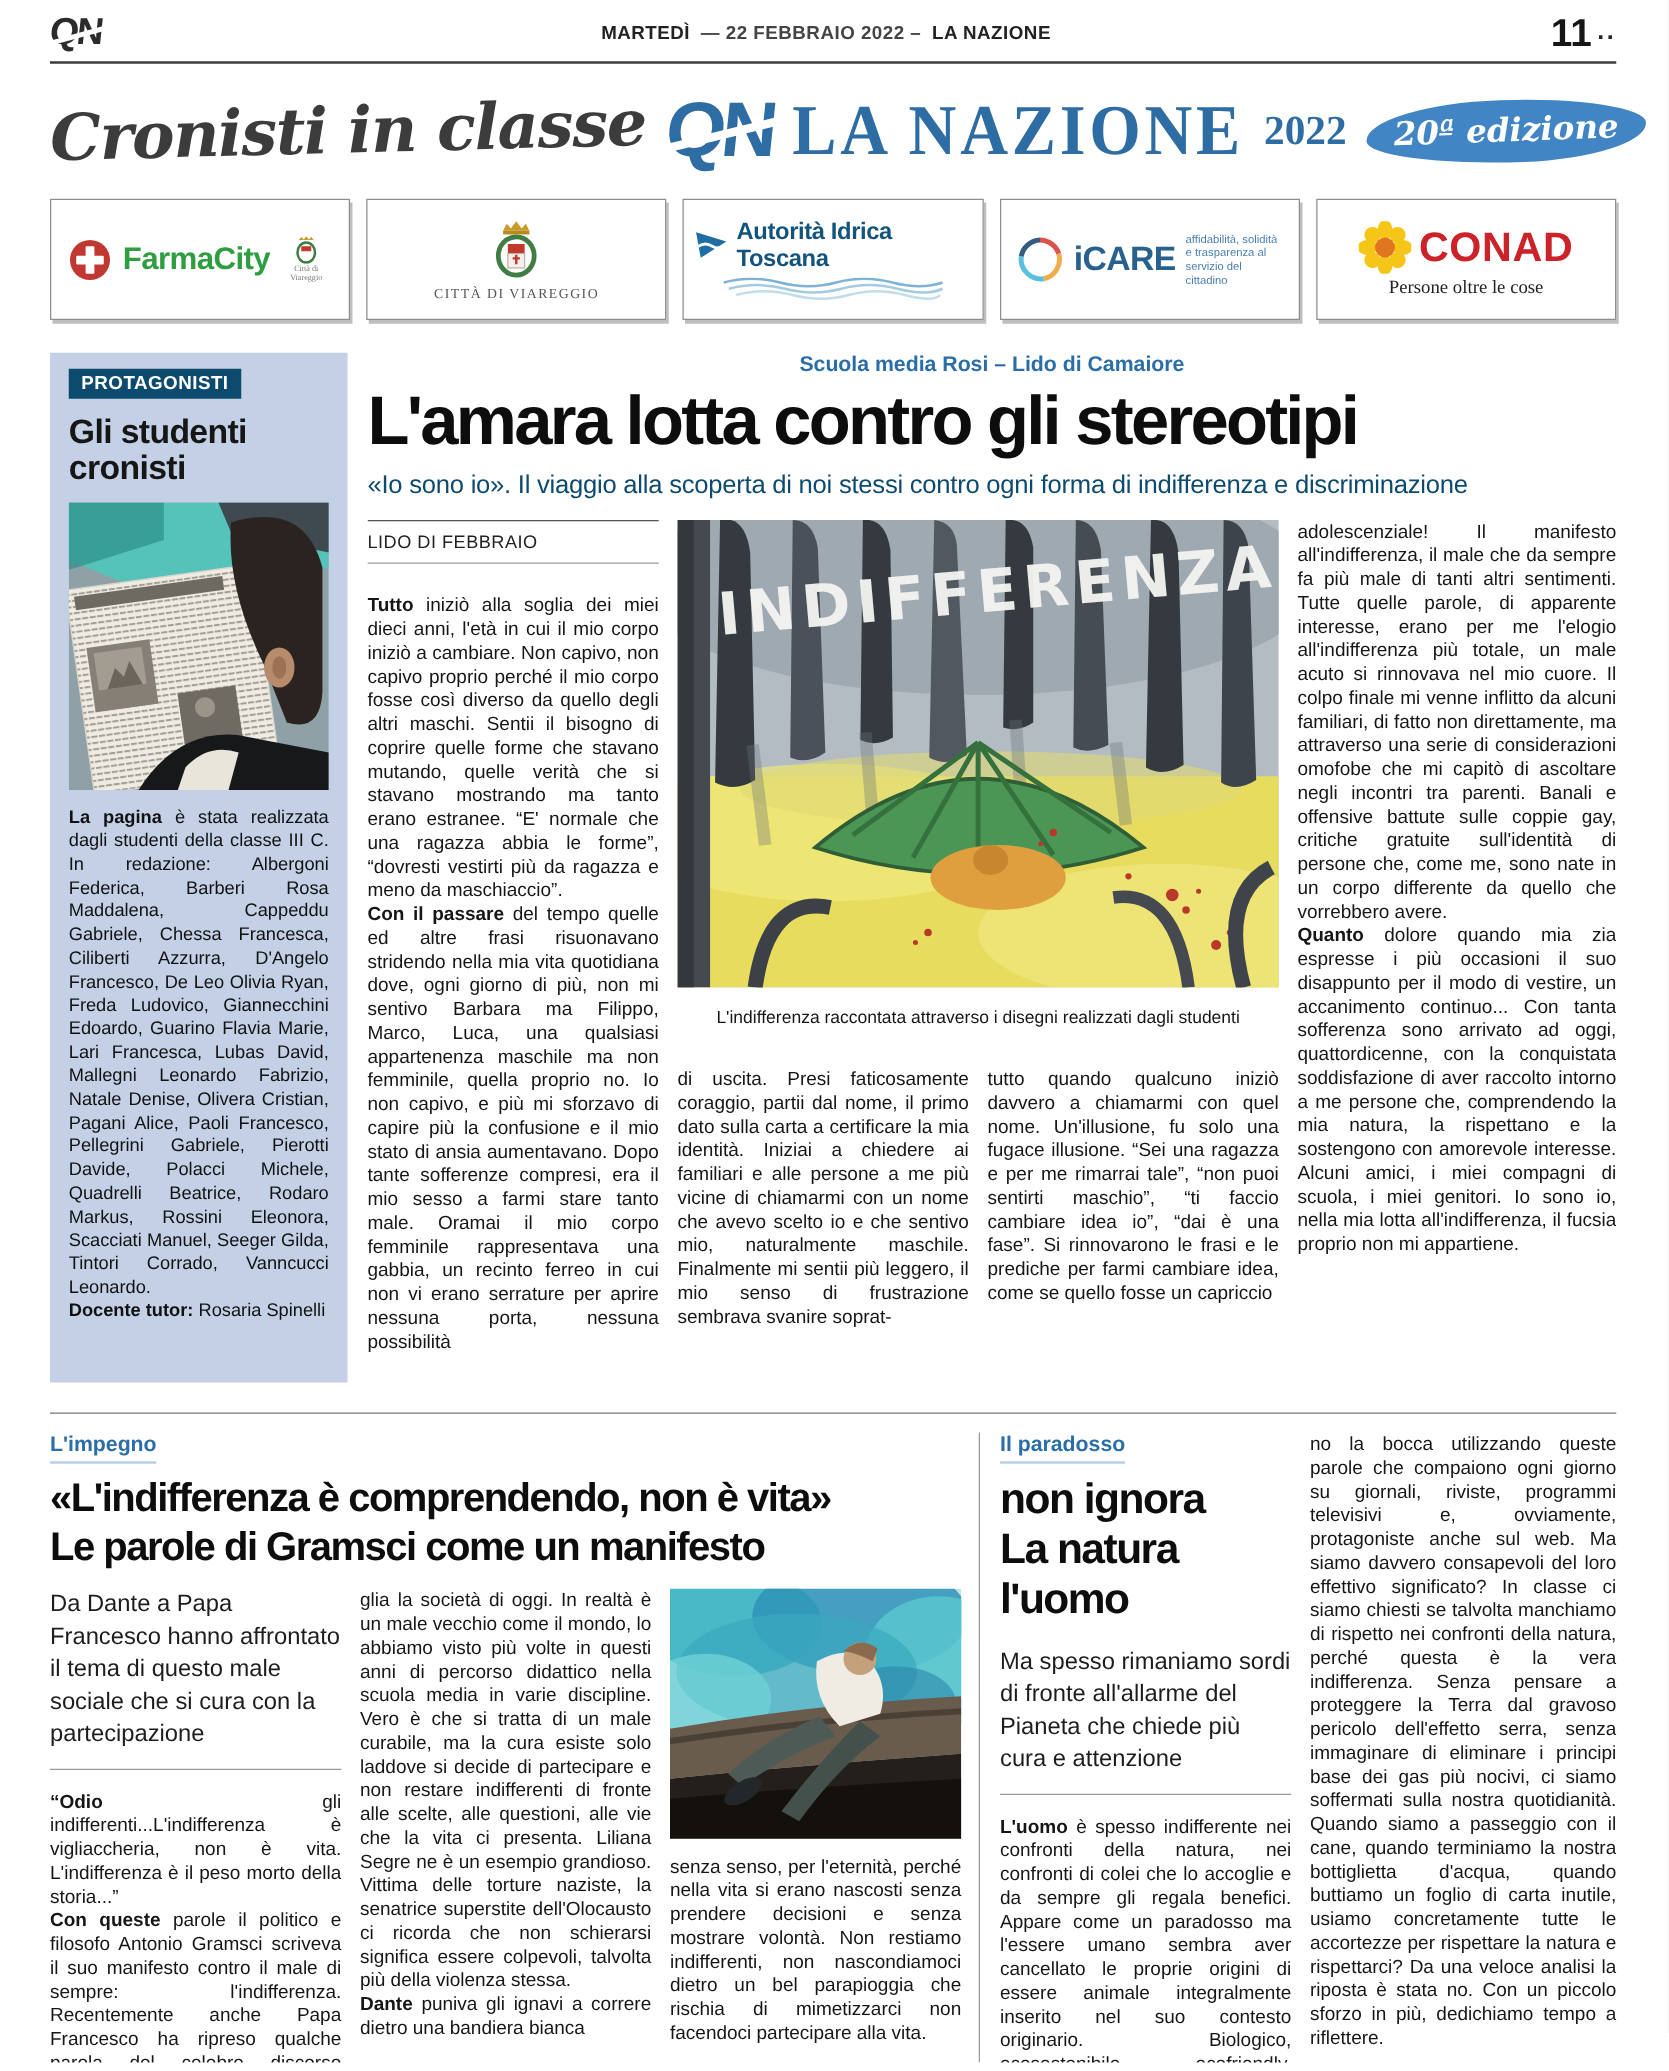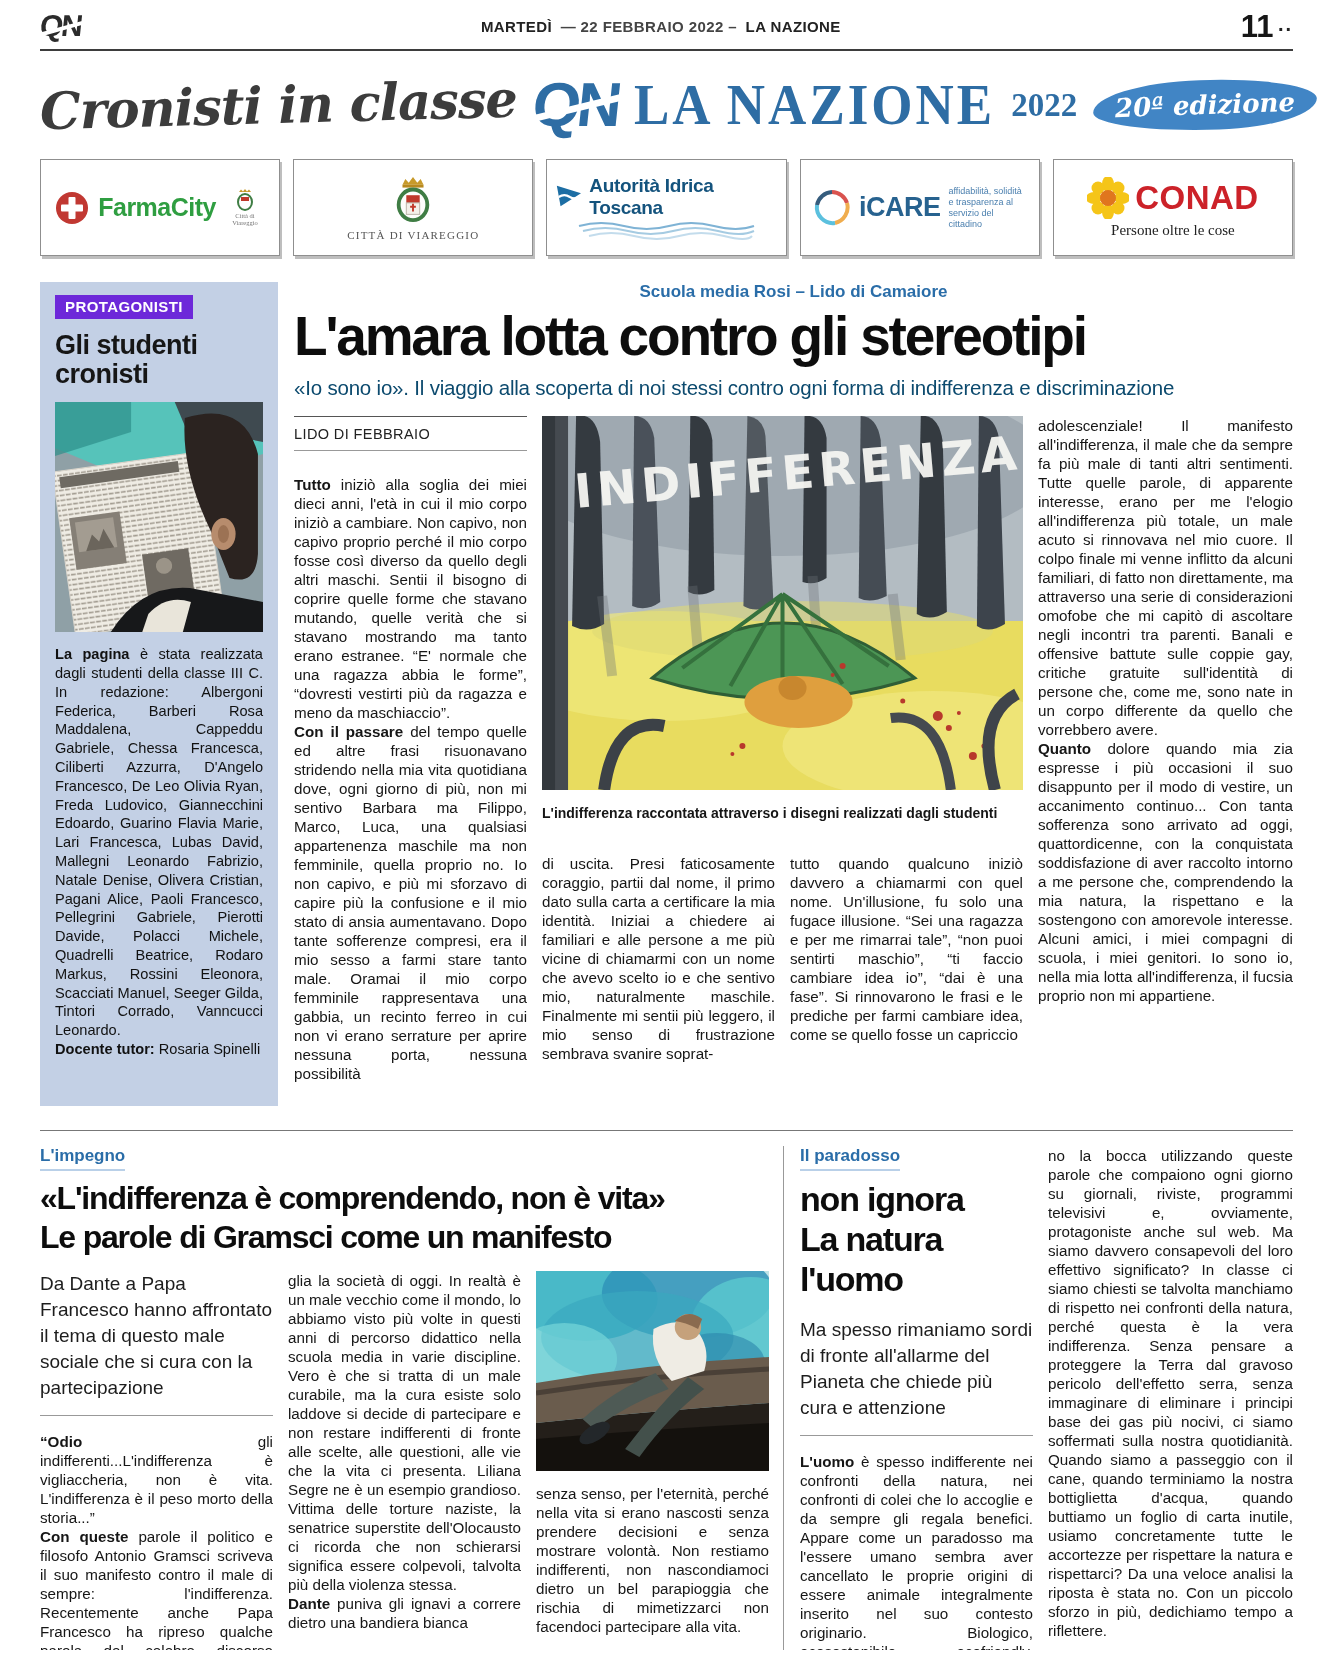--- a/index.html
+++ b/index.html
@@ -51,41 +51,41 @@
     color:#555; text-transform:uppercase; font-variant:small-caps; }
   .ait-name { color:#14537d; font-weight:bold; font-size:19px; letter-spacing:-.3px; }
   .icare-name { color:#27628f; font-weight:bold; font-size:27px; letter-spacing:-.5px; }
   .icare-tag { width:78px; font-size:9px; line-height:11px; color:#4a7fae; }
   .conad-name { color:#cc2229; font-weight:800; font-size:33px; letter-spacing:.5px; }
   .conad-tag { font-family:"Liberation Serif", serif; font-size:15px; color:#222; }
 
   
   .top-content { display:flex; gap:16px; margin-top:26px; height:836px; overflow:hidden; }
   .sidebar { width:238px; flex:none; background:#c3d0e5; padding:13px 15px; height:824px; }
-  .badge { display:inline-block; background:#6d28d9; color:#fff; font-weight:800;
+  .badge { display:inline-block; background:#0c4a6e; color:#fff; font-weight:800;
     font-size:15px; padding:3px 10px 4px; letter-spacing:.4px; }
   .sidebar-title { font-size:27px; line-height:1.06; font-weight:800; margin:12px 0 14px; letter-spacing:-.5px; }
   .sidebar-photo { width:100%; height:230px; display:block; }
   .sidebar-text { margin-top:13px; font-size:14.6px; line-height:18.8px; text-align:justify; color:#111; }
   .lead { font-weight:bold; }
 
   .main-article { flex:1; display:flex; flex-direction:column; min-width:0; }
   .kicker-main { color:#2a6da8; font-weight:bold; font-size:17px;text-align:center; }
   .headline { font-size:55px; font-weight:800; letter-spacing:-2.2px; line-height:1.0;
     margin:7px 0 12px; white-space:nowrap; color:#0d0d0d; }
   .subtitle { font-size:20.5px; color:#0c4a6e; margin-bottom:16px; letter-spacing:-.2px; }
   .article-body { display:flex; gap:15px; height:692px; overflow:hidden; }
   .col { width:233px; flex:none; }
   .col-flex { flex:1; min-width:0; }
   .mid { width:481px; flex:none; }
   .dateline { border-top:1px solid #555; border-bottom:1px solid #999; padding:9px 0 8px;
     font-size:14.5px; letter-spacing:.4px; color:#222; margin-bottom:24px; }
   .body-p { font-size:15.2px; line-height:19px; text-align:justify; }
   .illu-main { width:100%; height:374px; display:block; }
-  .caption { font-weight:bold; font-size:14px; line-height:18px; margin-top:14px; }
+  .caption { font-weight:normal; font-size:14px; line-height:18px; margin-top:14px;text-align:center; }
   .mid-cols { display:flex; gap:15px; margin-top:32px; }
 
   
   .bottom-content { border-top:1px solid #777; margin-top:12px; padding-top:15px;
     display:flex; gap:16px; height:520px; overflow:hidden; }
   .impegno { width:727px; flex:none; }
   .kicker-blue { color:#2a6da8; font-weight:bold; font-size:17px; display:inline-block;
     border-bottom:2px solid #b9d0e8; padding-bottom:3px; }
   .impegno-headline { font-size:32px; font-weight:800; letter-spacing:-1.2px; line-height:1.22;
     margin:8px 0 14px; white-space:nowrap; color:#0d0d0d; }

